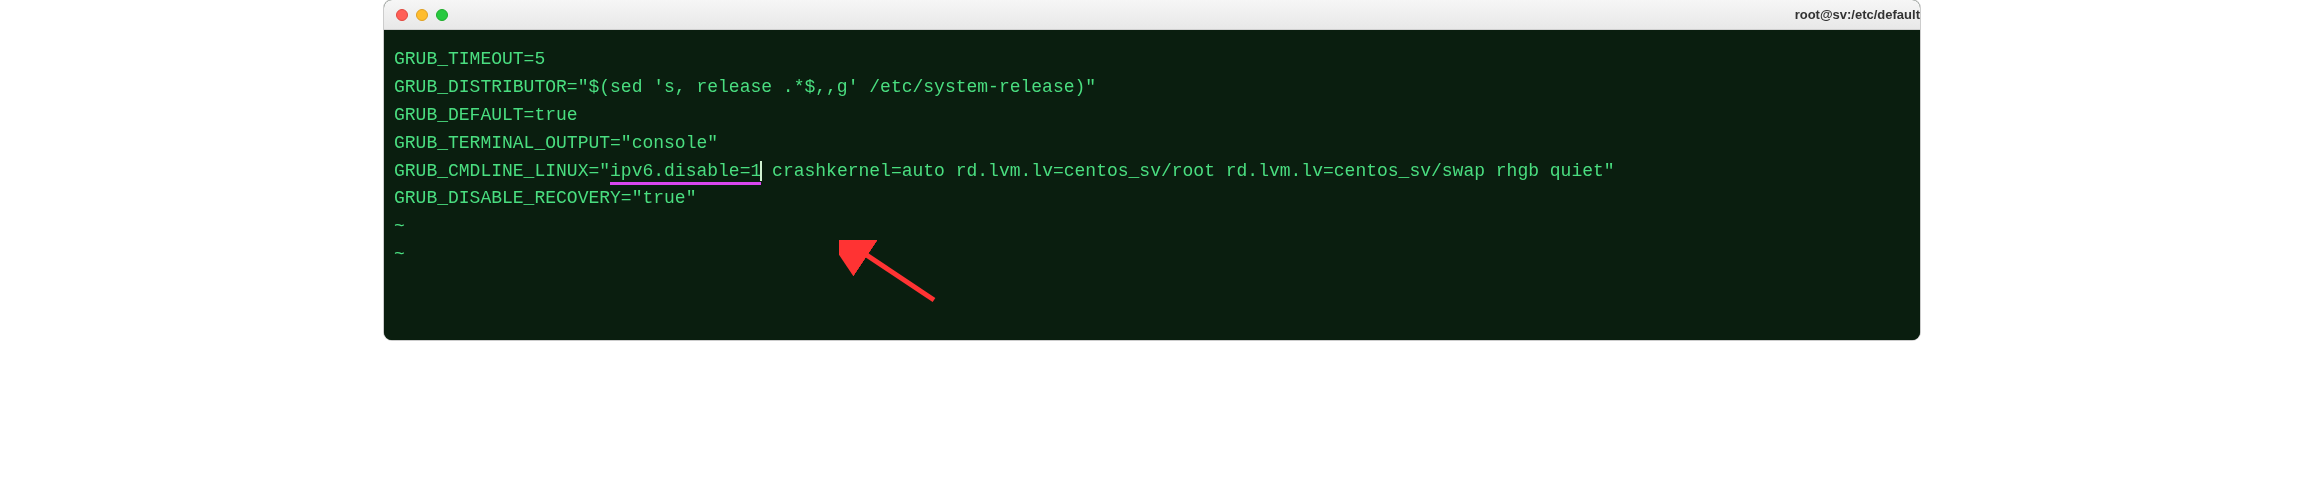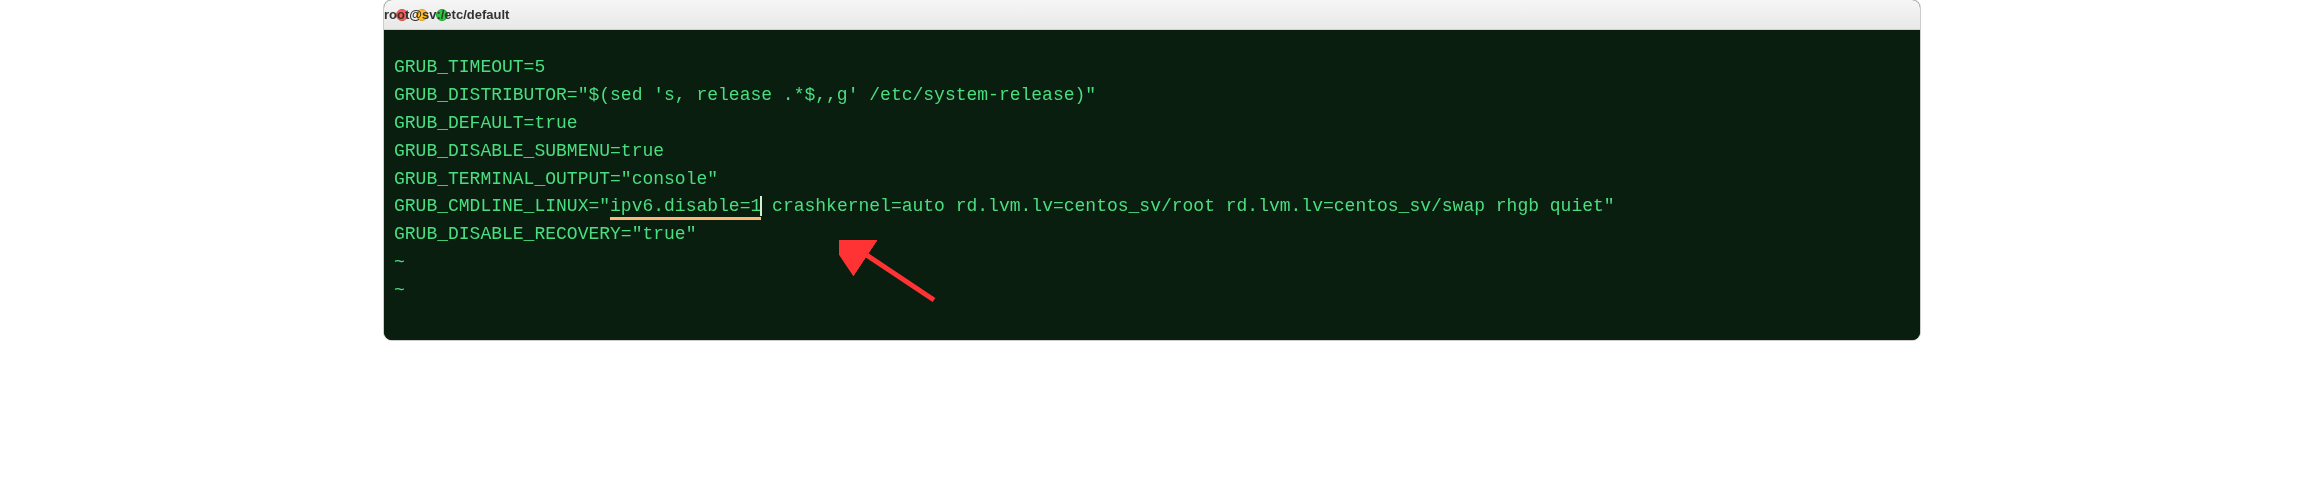--- a/index.html
+++ b/index.html
@@ -41,42 +41,42 @@
       height: 12px;
       border-radius: 50%;
     }
     .tl-close { background: #ff5f57; border: 0.5px solid #e1483f; }
     .tl-min { background: #ffbd2e; border: 0.5px solid #dfa022; }
     .tl-max { background: #28c940; border: 0.5px solid #1dad2b; }
     .window-title {
       position: absolute;
       left: 0;
       right: 0;
-      text-align: left;
+      text-align: right;
       font-size: 13px;
       font-weight: 600;
       color: #333;
       pointer-events: none;
     }
     .terminal-body {
       background: #0a1e0f;
-      padding: 24px 10px;
+      padding: 16px 10px;
       font-family: Menlo, Monaco, "Courier New", monospace;
       font-size: 18px;
       line-height: 1.55;
       color: #4ade80;
       height: calc(100% - 30px);
       overflow: hidden;
       position: relative;
     }
     .line {
       white-space: pre;
     }
     .underline-red {
-      border-bottom: 3px solid #fdba74;
+      border-bottom: 3px solid #d946ef;
       padding-bottom: 1px;
     }
     .cursor {
       display: inline-block;
       width: 2px;
       height: 20px;
       background: #d0f0d0;
       vertical-align: text-bottom;
       margin-left: -1px;
       margin-right: -1px;
@@ -102,21 +102,20 @@
       <div class="traffic-light tl-close"></div>
       <div class="traffic-light tl-min"></div>
       <div class="traffic-light tl-max"></div>
     </div>
     <div class="window-title">root@sv:/etc/default</div>
   </div>
   <div class="terminal-body">
     <div class="line">GRUB_TIMEOUT=5</div>
     <div class="line">GRUB_DISTRIBUTOR="$(sed 's, release .*$,,g' /etc/system-release)"</div>
     <div class="line">GRUB_DEFAULT=true</div>
-    <div class="line">GRUB_DISABLE_SUBMENU=true</div>
     <div class="line">GRUB_TERMINAL_OUTPUT="console"</div>
     <div class="line"><span>GRUB_CMDLINE_LINUX="</span><span class="underline-red">ipv6.disable=1</span><span class="cursor"></span><span> crashkernel=auto rd.lvm.lv=centos_sv/root rd.lvm.lv=centos_sv/swap rhgb quiet"</span></div>
     <div class="line">GRUB_DISABLE_RECOVERY="true"</div>
     <div class="line tilde">~</div>
     <div class="line tilde">~</div>
     <svg class="annotation-arrow" viewBox="0 0 110 70">
       <defs>
         <marker id="ah" markerWidth="12" markerHeight="12" refX="2" refY="5" orient="auto">
           <path d="M0,0 L0,10 L12,5 z" fill="#ff3333"></path>
         </marker>

